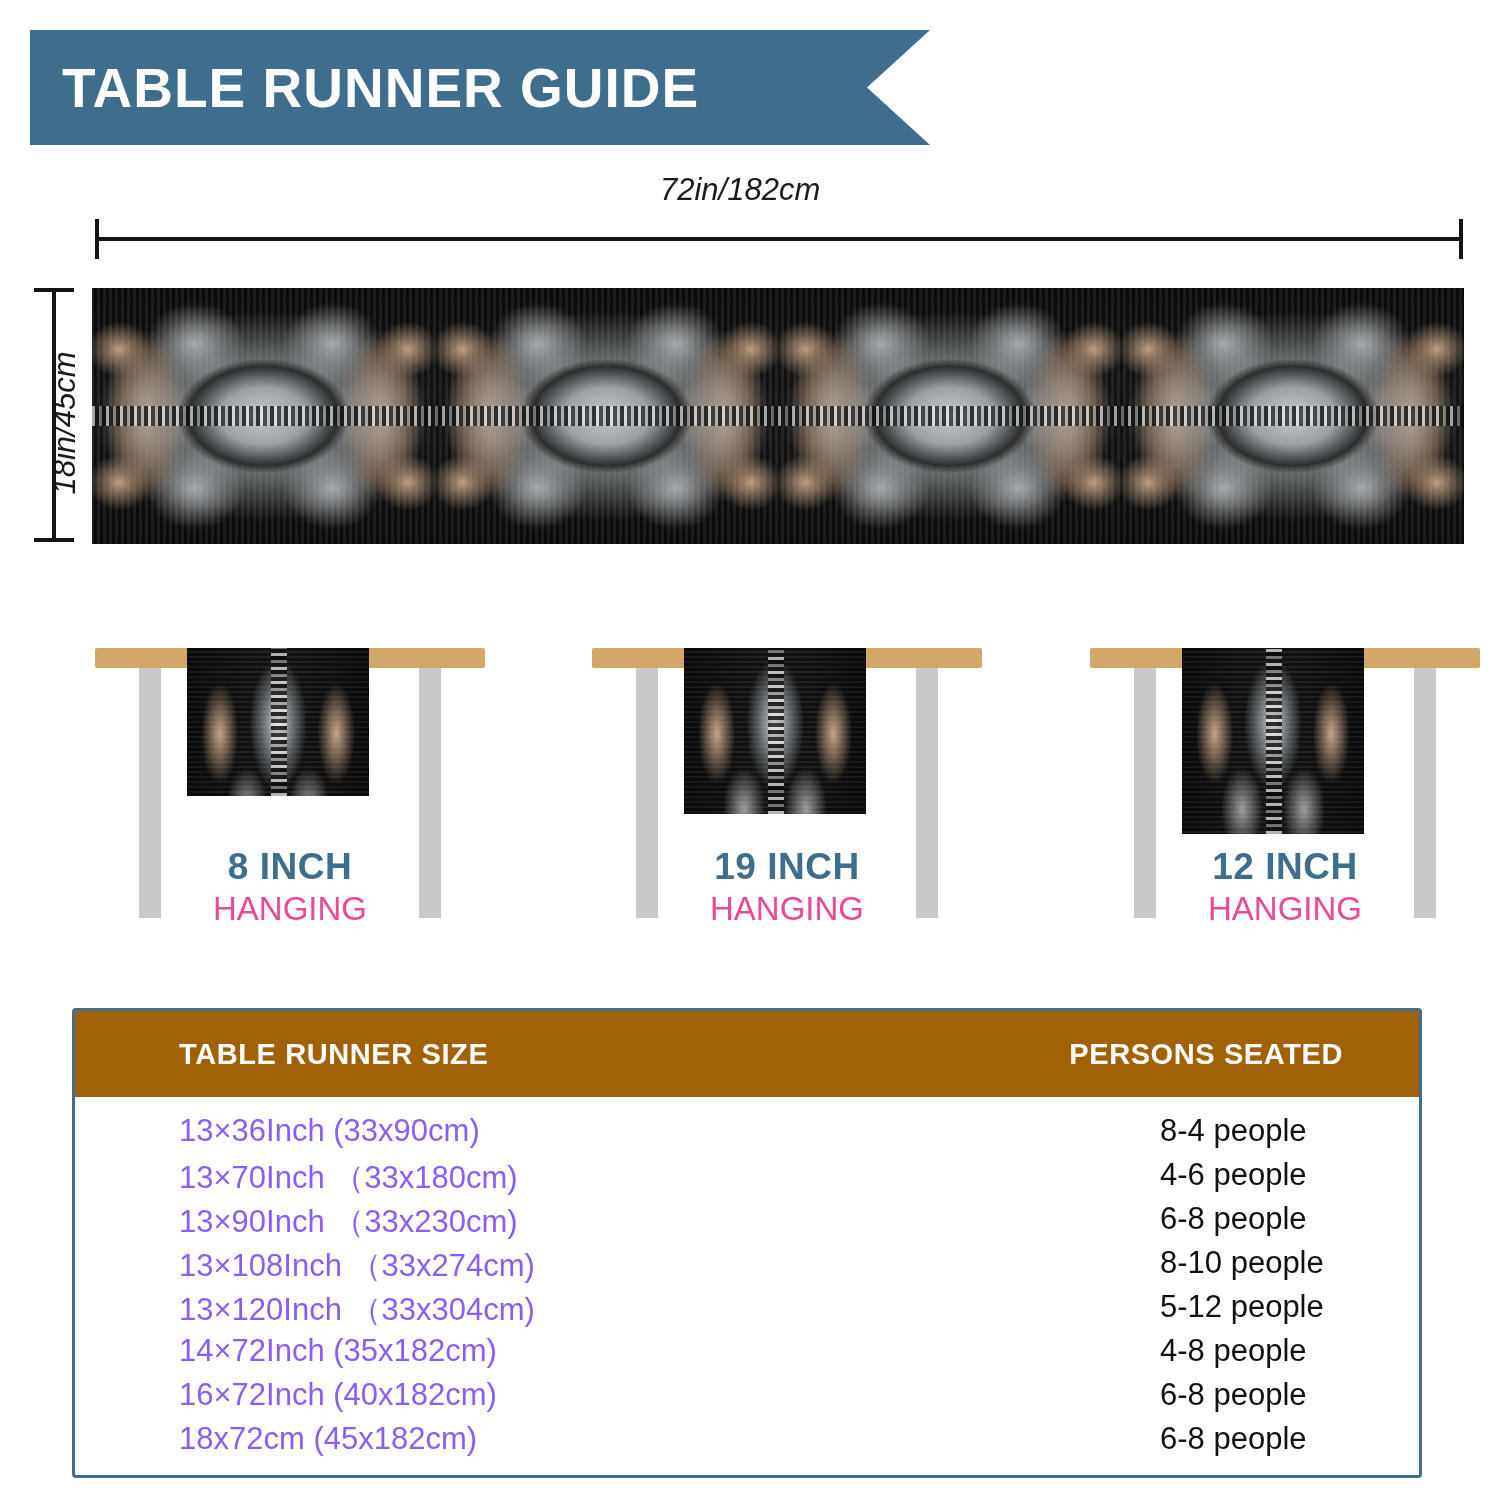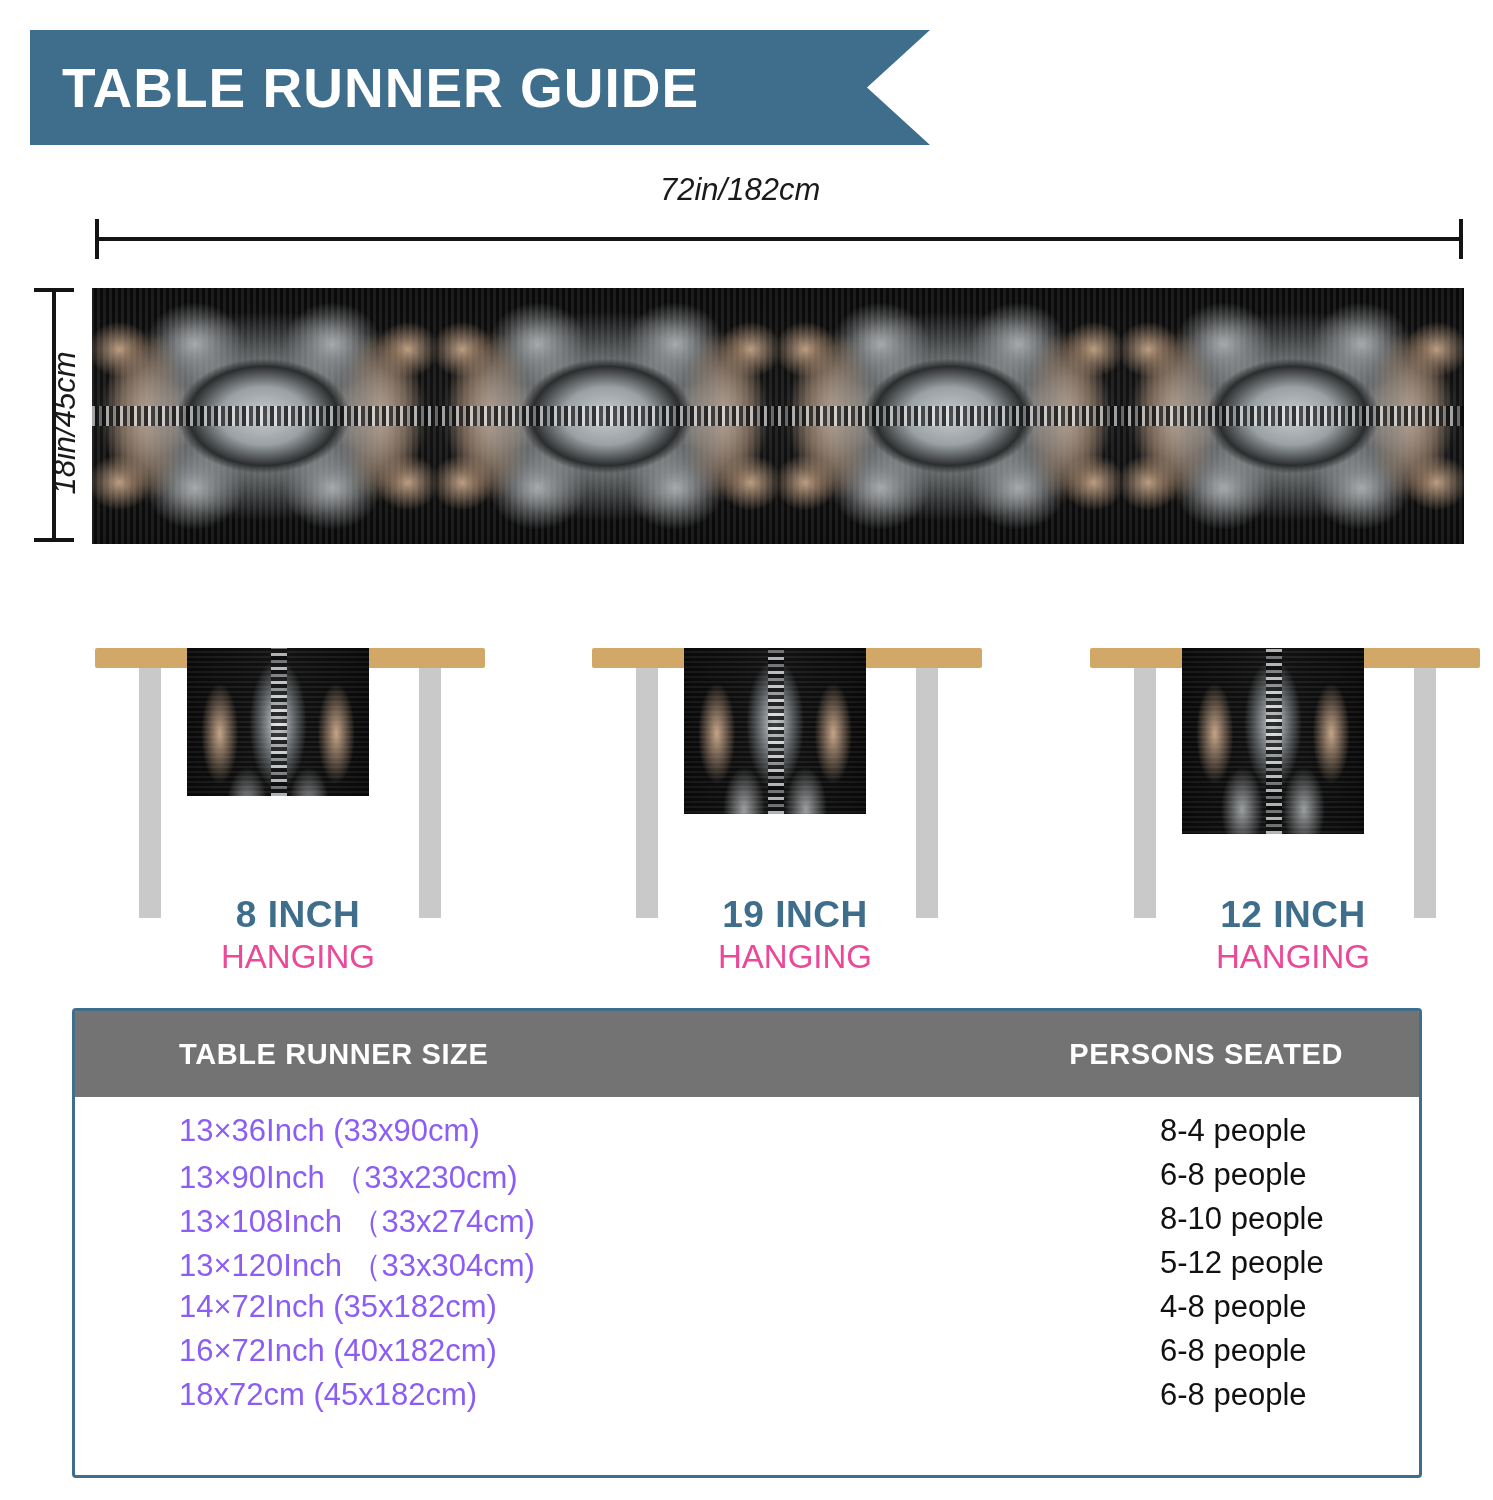--- a/index.html
+++ b/index.html
@@ -208,24 +208,23 @@
     background-image: repeating-linear-gradient(0deg,
       rgba(235,238,240,0.8) 0 3px,
       rgba(18,18,18,0.85) 3px 7px,
       rgba(185,190,193,0.6) 7px 10px,
       rgba(9,9,9,0.9) 10px 14px);
     opacity: 0.9;
   }
 
   .hang-caption {
     position: absolute;
-    left: 8px; top: 246px;
+    left: 0; top: 246px;
     width: 390px;
     text-align: center;
-    margin-top: 48px;
   }
   .hang-caption .big {
     display: block;
     color: #3f6e8c;
     font-size: 37px;
     font-weight: bold;
     letter-spacing: 0.5px;
   }
   .hang-caption .sub {
     display: block;
@@ -240,21 +239,21 @@
     left: 72px; top: 1008px;
     width: 1350px; height: 470px;
     background: #ffffff;
     border: 3px solid #3f6e8c;
     border-radius: 4px;
     overflow: hidden;
   }
   .st-head {
     position: relative;
     height: 86px;
-    background: #737373;
+    background: #a16207;
   }
   .st-head .h-left {
     position: absolute;
     left: 104px; top: 50%;
     transform: translateY(-50%);
     color: #ffffff;
     font-size: 29px;
     font-weight: bold;
     letter-spacing: 0.6px;
   }
@@ -367,20 +366,24 @@
     <div class="st-head">
       <div class="h-left">TABLE RUNNER SIZE</div>
       <div class="h-right">PERSONS SEATED</div>
     </div>
     <div class="st-body">
       <div class="st-row">
         <span class="c-size">13×36Inch (33x90cm)</span>
         <span class="c-persons">8-4 people</span>
       </div>
       <div class="st-row">
+        <span class="c-size">13×70Inch （33x180cm)</span>
+        <span class="c-persons">4-6 people</span>
+      </div>
+      <div class="st-row">
         <span class="c-size">13×90Inch （33x230cm)</span>
         <span class="c-persons">6-8 people</span>
       </div>
       <div class="st-row">
         <span class="c-size">13×108Inch （33x274cm)</span>
         <span class="c-persons">8-10 people</span>
       </div>
       <div class="st-row">
         <span class="c-size">13×120Inch （33x304cm)</span>
         <span class="c-persons">5-12 people</span>

